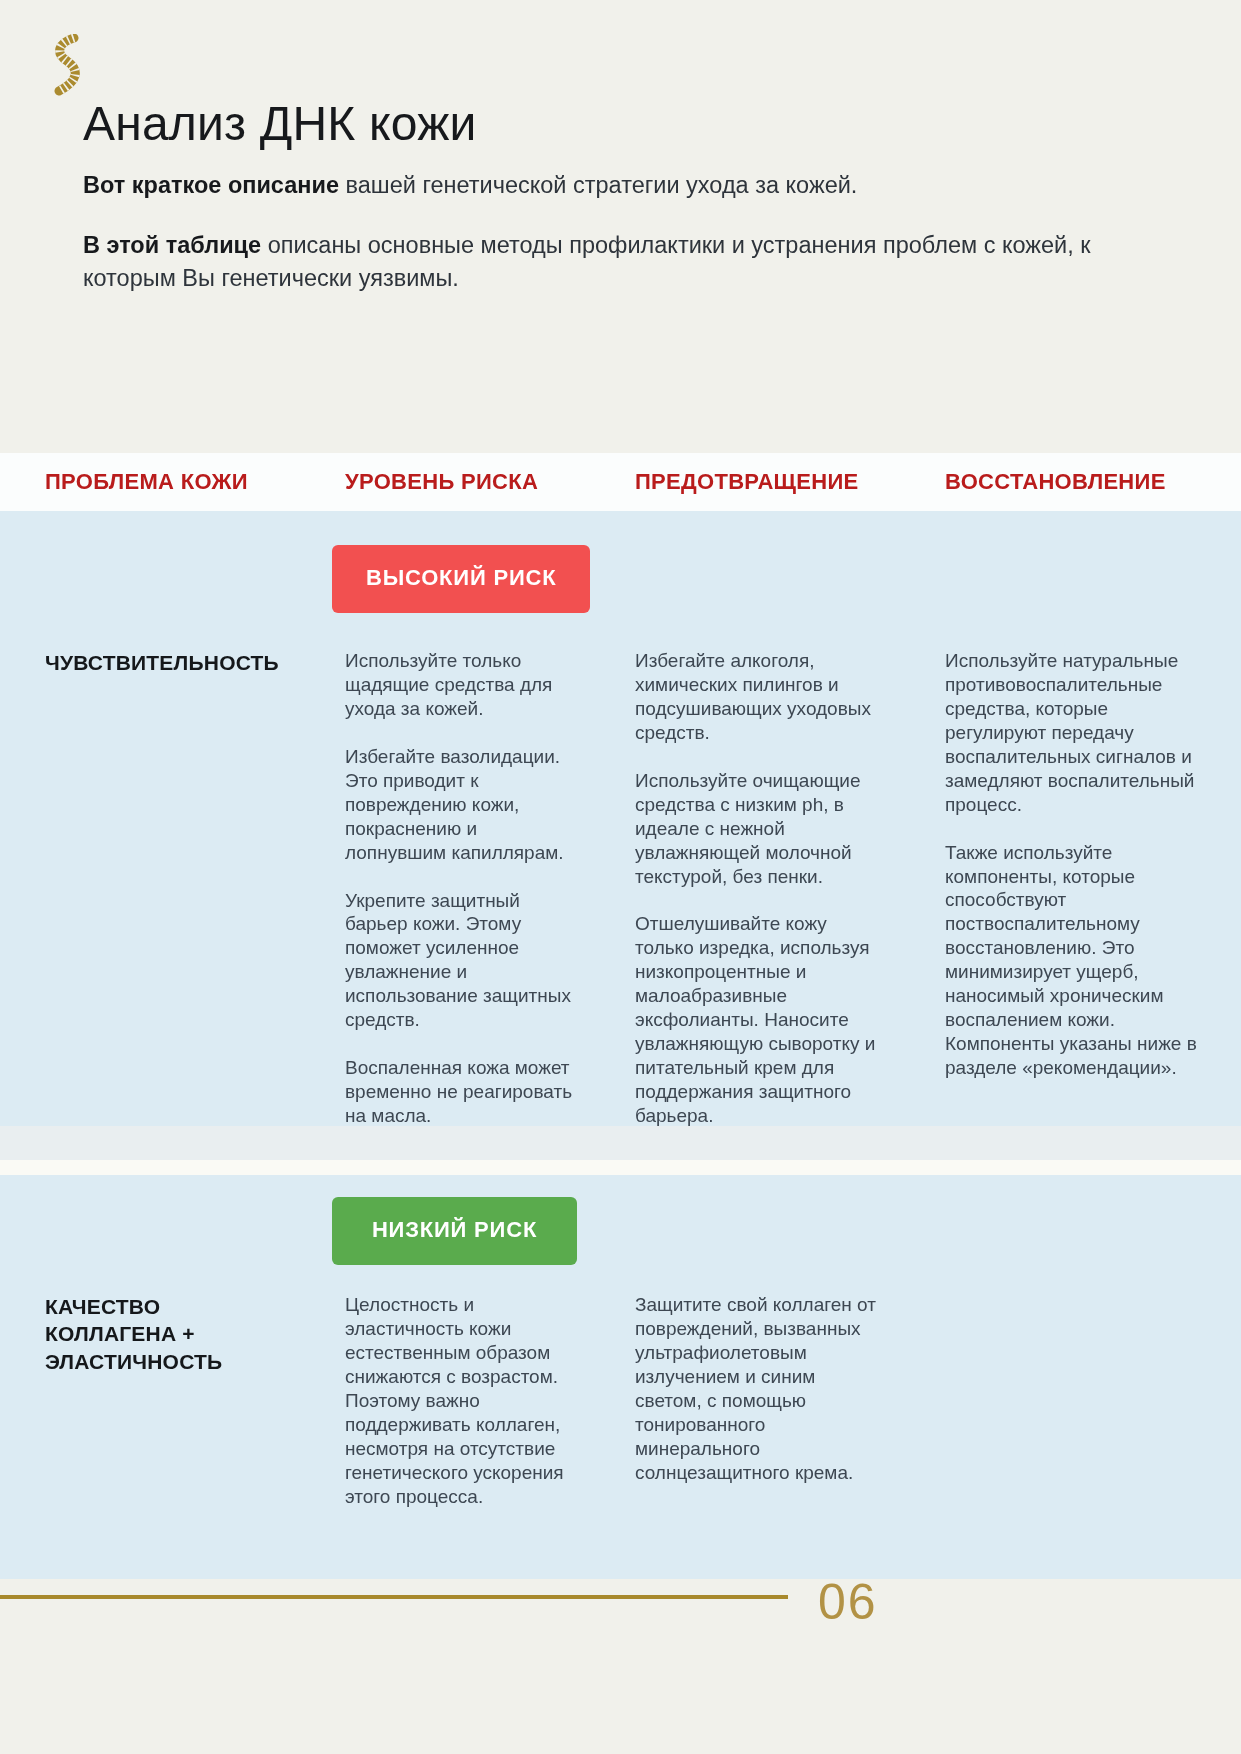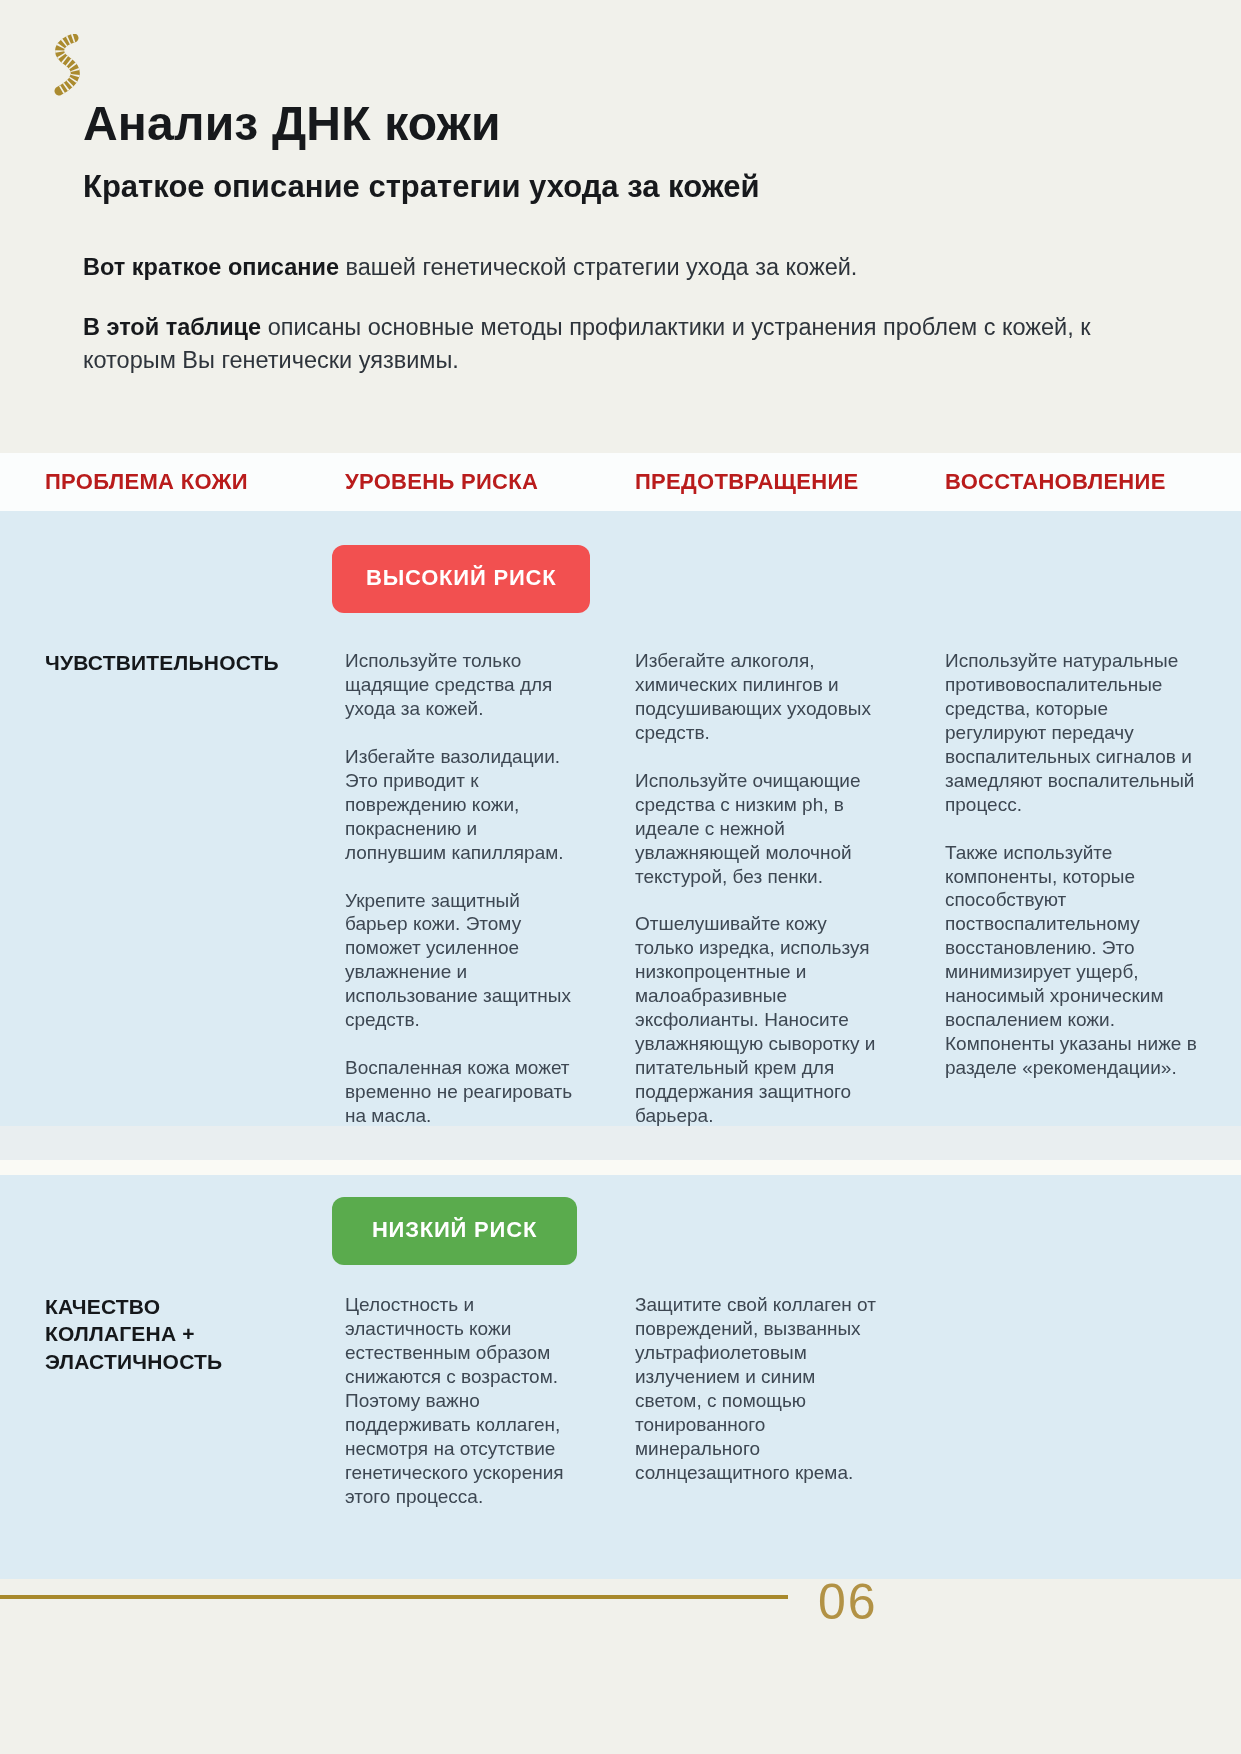--- a/index.html
+++ b/index.html
@@ -4,36 +4,36 @@
 <style>
   html,body{margin:0;padding:0;}
   body{font-family:"Liberation Sans", sans-serif; background:#e9e9e2;}
   .page{
     position:relative; width:1241px; height:1754px; margin:0 auto;
     background:#f1f1eb; overflow:hidden;
   }
   
   .logo{position:absolute; top:34px; left:46px; width:40px; height:62px;}
   .header-block{box-sizing:border-box; height:453px; padding:96px 50px 0 83px;}
-  .page-title{margin:0 0 18px 0; font-size:48px; font-weight:700; color:#17191c; letter-spacing:0.2px;}
+  .page-title{margin:0 0 18px 0; font-size:48px; font-weight:400; color:#17191c; letter-spacing:0.2px;}
   .page-subtitle{margin:0 0 46px 0; font-size:31px; font-weight:800; color:#17191c;}
   .intro{margin:0 0 27px 0; font-size:23.5px; line-height:1.4; color:#2e343b; max-width:1010px;}
   .intro b{font-weight:800; color:#17191c;}
   
   .cols{display:grid; grid-template-columns:300px 290px 310px 296px; padding-left:45px;}
   .header-band{background:#fbfdfd; height:58px; align-items:center;}
   .th{font-size:22px; font-weight:800; color:#b91c1c; letter-spacing:0.3px;}
   .card{background:#dcebf3; box-sizing:border-box; overflow:hidden;}
   .card-high{height:615px;}
   .card-low{height:404px;}
   .badge-row{padding:34px 0 0 332px;}
   .card-low .badge-row{padding-top:22px;}
   .risk-badge{
     display:inline-block; box-sizing:border-box; min-width:245px; height:68px;
-    padding:20px 34px; border-radius:12px; text-align:center;
+    padding:20px 34px; border-radius:6px; text-align:center;
     font-size:22px; font-weight:800; letter-spacing:0.8px; color:#ffffff;
   }
   .row-grid{margin-top:36px;}
   .card-low .row-grid{margin-top:28px;}
   .problem-label{padding-right:50px; font-size:21px; font-weight:800; color:#15181b; line-height:1.3; letter-spacing:0.2px;}
   .cell{font-size:19px; line-height:1.26; color:#3d4752;}
   .cell.c2{padding-right:60px;}
   .cell.c3{padding-right:58px;}
   .cell.c4{padding-right:44px;}
   .cell p{margin:0 0 8px 0;}
@@ -54,21 +54,20 @@
 
 <div class="page">
 
   <svg class="logo" viewBox="0 0 40 62" aria-hidden="true">
     <path d="M28 4 C12 9 9 19 21 27 C34 36 32 47 13 57" fill="none" stroke="#ab8b2f" stroke-width="9" stroke-linecap="round"></path>
     <path d="M28 4 C12 9 9 19 21 27 C34 36 32 47 13 57" fill="none" stroke="#f1f1eb" stroke-width="9" stroke-dasharray="1.6 3.4"></path>
   </svg>
 
   <div class="header-block">
     <h1 class="page-title">Анализ ДНК кожи</h1>
-    <h2 class="page-subtitle">Краткое описание стратегии ухода за кожей</h2>
     <p class="intro"><b>Вот краткое описание</b><span> вашей генетической стратегии ухода за кожей.</span></p>
     <p class="intro"><b>В этой таблице</b><span> описаны основные методы профилактики и устранения проблем с кожей, к которым Вы генетически уязвимы.</span></p>
   </div>
 
   <div class="cols header-band">
     <div class="th">ПРОБЛЕМА КОЖИ</div>
     <div class="th">УРОВЕНЬ РИСКА</div>
     <div class="th">ПРЕДОТВРАЩЕНИЕ</div>
     <div class="th">ВОССТАНОВЛЕНИЕ</div>
   </div>

